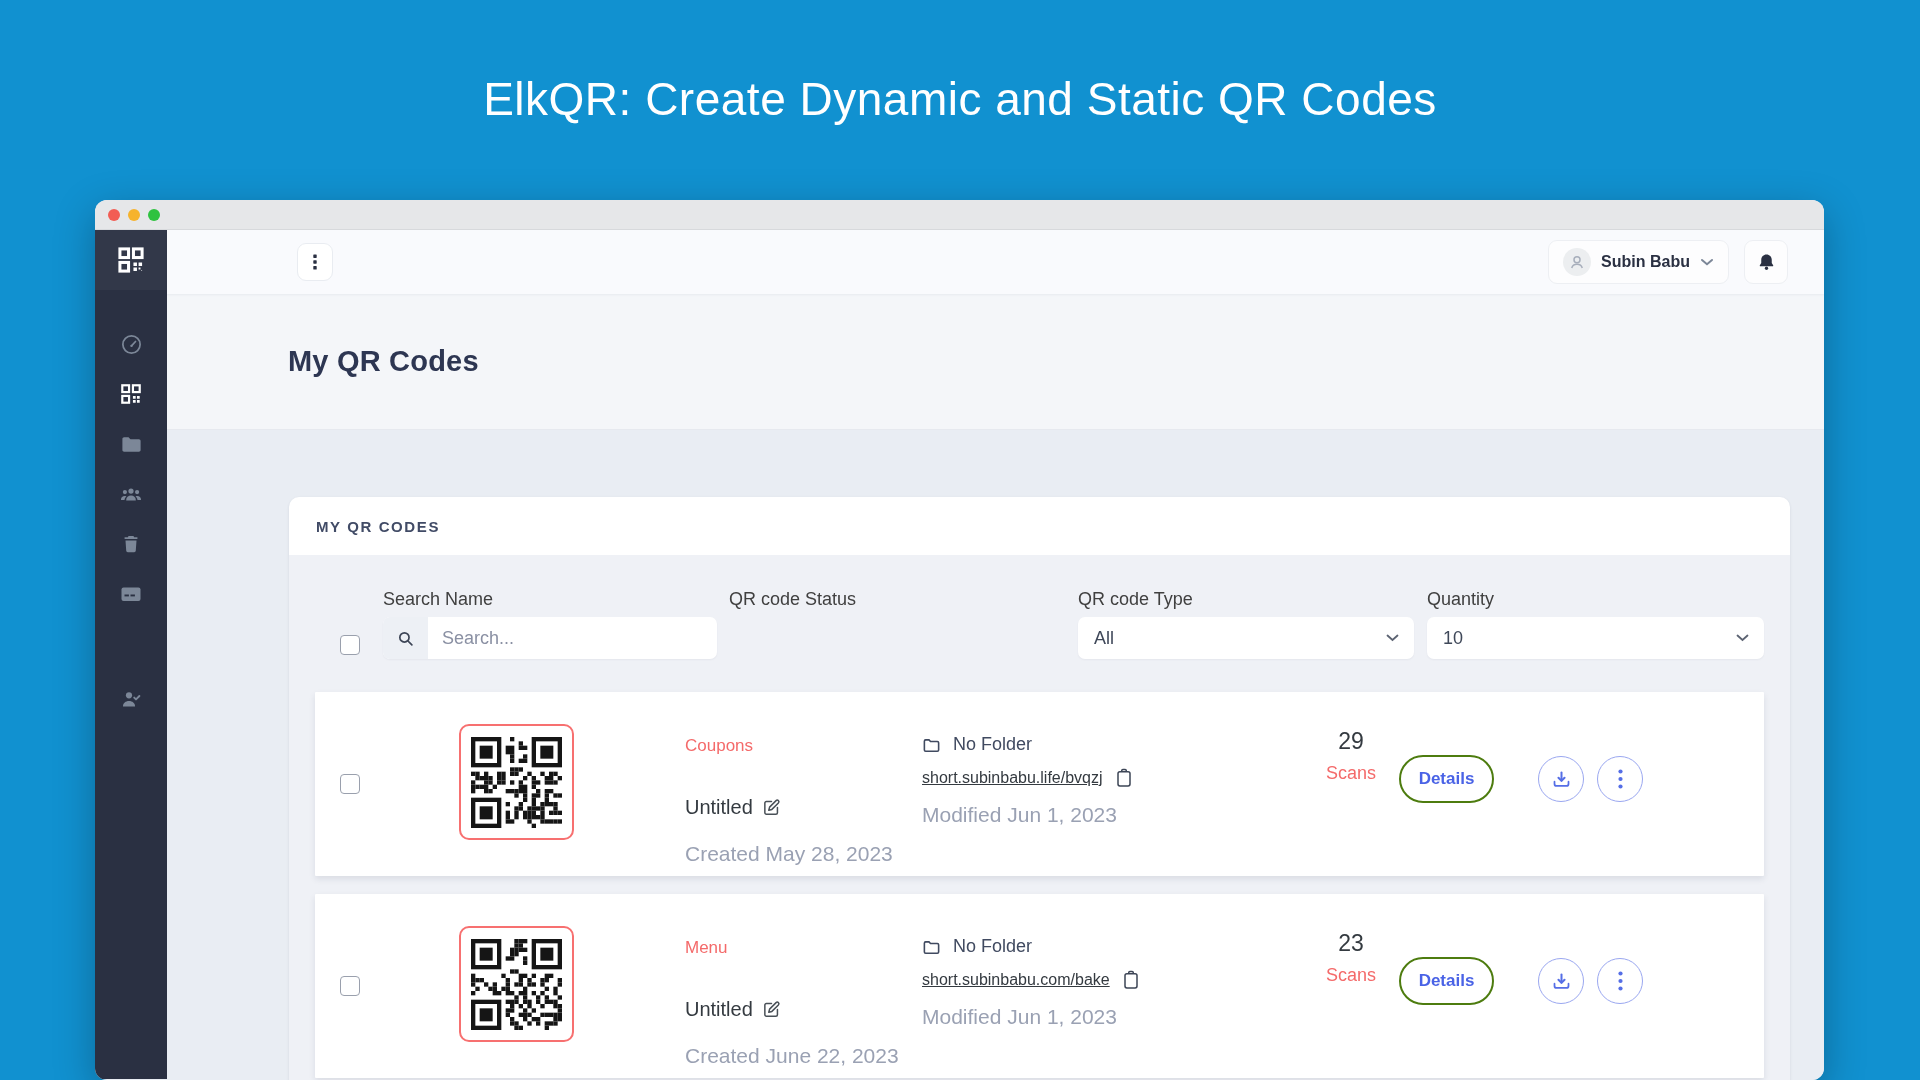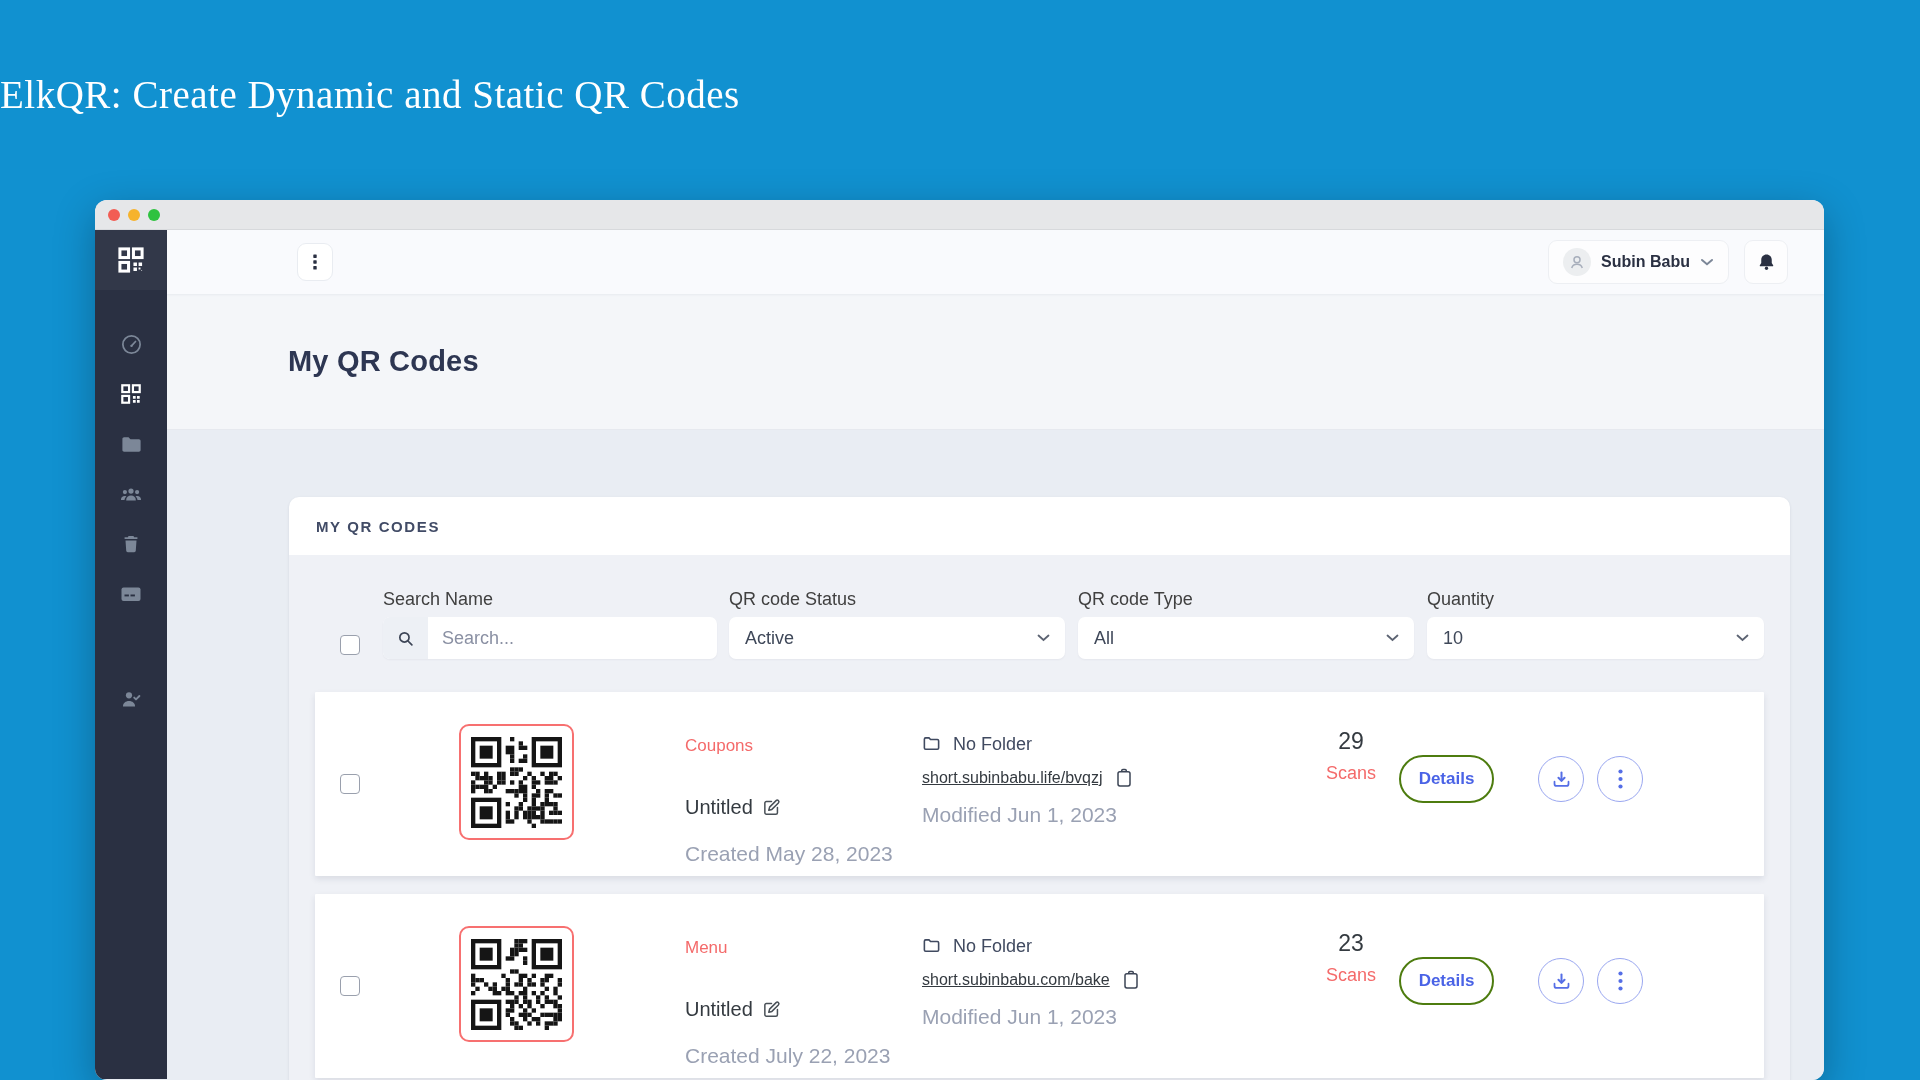--- a/index.html
+++ b/index.html
@@ -6,25 +6,25 @@
   html, body { width: 1920px; height: 1080px; overflow: hidden; }
   body {
     background: #1191d0;
     font-family: "Liberation Sans", "DejaVu Sans", sans-serif;
     position: relative;
   }
 
   
   .hero-title {
     margin-top: 72px;
+    text-align: center;
     color: #ffffff;
-    font-size: 39px;
+    font-size: 46px;
     font-weight: 500;
     letter-spacing: 0.5px;
-    font-family: Liberation Serif, serif;
   }
 
   
   .app-window {
     position: absolute;
     left: 95px; top: 200px;
     width: 1729px; height: 880px;
     border-radius: 12px;
     overflow: hidden;
     background: #e9edf3;
@@ -205,21 +205,21 @@
     display: flex; align-items: center; justify-content: center;
   }
   .name-col { position: absolute; left: 370px; top: 44px; }
   .row-category { font-size: 17px; color: #f46a6a; margin-bottom: 7px; }
   .row-name-line { display: flex; align-items: center; gap: 9px; margin-bottom: 23px; margin-top: 40px; }
   .row-name { font-size: 20px; color: #343a40; }
   .edit-icon { color: #495057; display: flex; cursor: pointer; }
   .row-created, .row-modified { font-size: 21px; color: #9aa1b3; }
 
   .folder-col { position: absolute; left: 607px; top: 42px; }
-  .folder-line { display: flex; align-items: flex-start; gap: 12px; font-size: 18px; color: #404a60; margin-bottom: 13px; }
+  .folder-line { display: flex; align-items: flex-end; gap: 12px; font-size: 18px; color: #404a60; margin-bottom: 13px; }
   .folder-line svg { color: #404a60; }
   .link-line { display: flex; align-items: center; gap: 12px; margin-bottom: 15px; }
   .short-link { font-size: 16px; color: #343a40; text-decoration: underline; cursor: pointer; }
   .copy-icon { color: #3d4556; display: flex; cursor: pointer; }
 
   .scans-col { position: absolute; left: 981px; top: 36px; width: 110px; text-align: center; }
   .scans-num { font-size: 23px; color: #343a40; margin-bottom: 8px; }
   .scans-label { font-size: 18px; color: #f46a6a; }
 
   .details-btn {
@@ -375,28 +375,20 @@
               <div class="search-group">
                 <span class="search-prepend">
                   <svg width="17" height="17" viewBox="0 0 24 24" fill="none" stroke="currentColor" stroke-width="2.4">
                     <circle cx="10.5" cy="10.5" r="6.5"></circle>
                     <path d="M15.5 15.5L21 21" stroke-linecap="round"></path>
                   </svg>
                 </span>
                 <input type="text" placeholder="Search..." style="">
               </div>
 
-              <div class="select-box sel-status">
-                <span>Active</span>
-                <span class="chevron">
-                  <svg width="15" height="10" viewBox="0 0 14 10" fill="none" stroke="currentColor" stroke-width="1.8" stroke-linecap="round">
-                      <path d="M2 2.5l5 4.5L12 2.5"></path>
-                    </svg>
-                </span>
-              </div>
               <div class="select-box sel-type">
                 <span>All</span>
                 <span class="chevron">
                   <svg width="15" height="10" viewBox="0 0 14 10" fill="none" stroke="currentColor" stroke-width="1.8" stroke-linecap="round">
                       <path d="M2 2.5l5 4.5L12 2.5"></path>
                     </svg>
                 </span>
               </div>
               <div class="select-box sel-qty">
                 <span>10</span>
@@ -725,21 +717,21 @@
                 <div class="row-category">Menu</div>
                 <div class="row-name-line">
                   <span class="row-name">Untitled</span>
                   <span class="edit-icon">
                     <svg width="19" height="19" viewBox="0 0 24 24" fill="none" stroke="currentColor" stroke-width="1.9" stroke-linecap="round" stroke-linejoin="round">
                       <path d="M12 4.5H5.5A1.9 1.9 0 0 0 3.6 6.4v12.1a1.9 1.9 0 0 0 1.9 1.9h12.1a1.9 1.9 0 0 0 1.9-1.9V12"></path>
                       <path d="M17.8 3.3a2 2 0 0 1 2.9 2.9l-8.2 8.2-3.9 1 1-3.9 8.2-8.2z"></path>
                     </svg>
                   </span>
                 </div>
-                <div class="row-created">Created July 22, 2023</div>
+                <div class="row-created">Created June 22, 2023</div>
               </div>
               <div class="folder-col">
                 <div class="folder-line">
                   <span style="display:flex;">
                     <svg width="19" height="19" viewBox="0 0 24 24" fill="none" stroke="currentColor" stroke-width="2">
                       <path d="M3 6.5c0-.9.7-1.6 1.6-1.6h4.2l2 2.1h8.6c.9 0 1.6.7 1.6 1.6v9c0 .9-.7 1.6-1.6 1.6H4.6c-.9 0-1.6-.7-1.6-1.6v-11z"></path>
                     </svg>
                   </span>
                   <span>No Folder</span>
                 </div>

